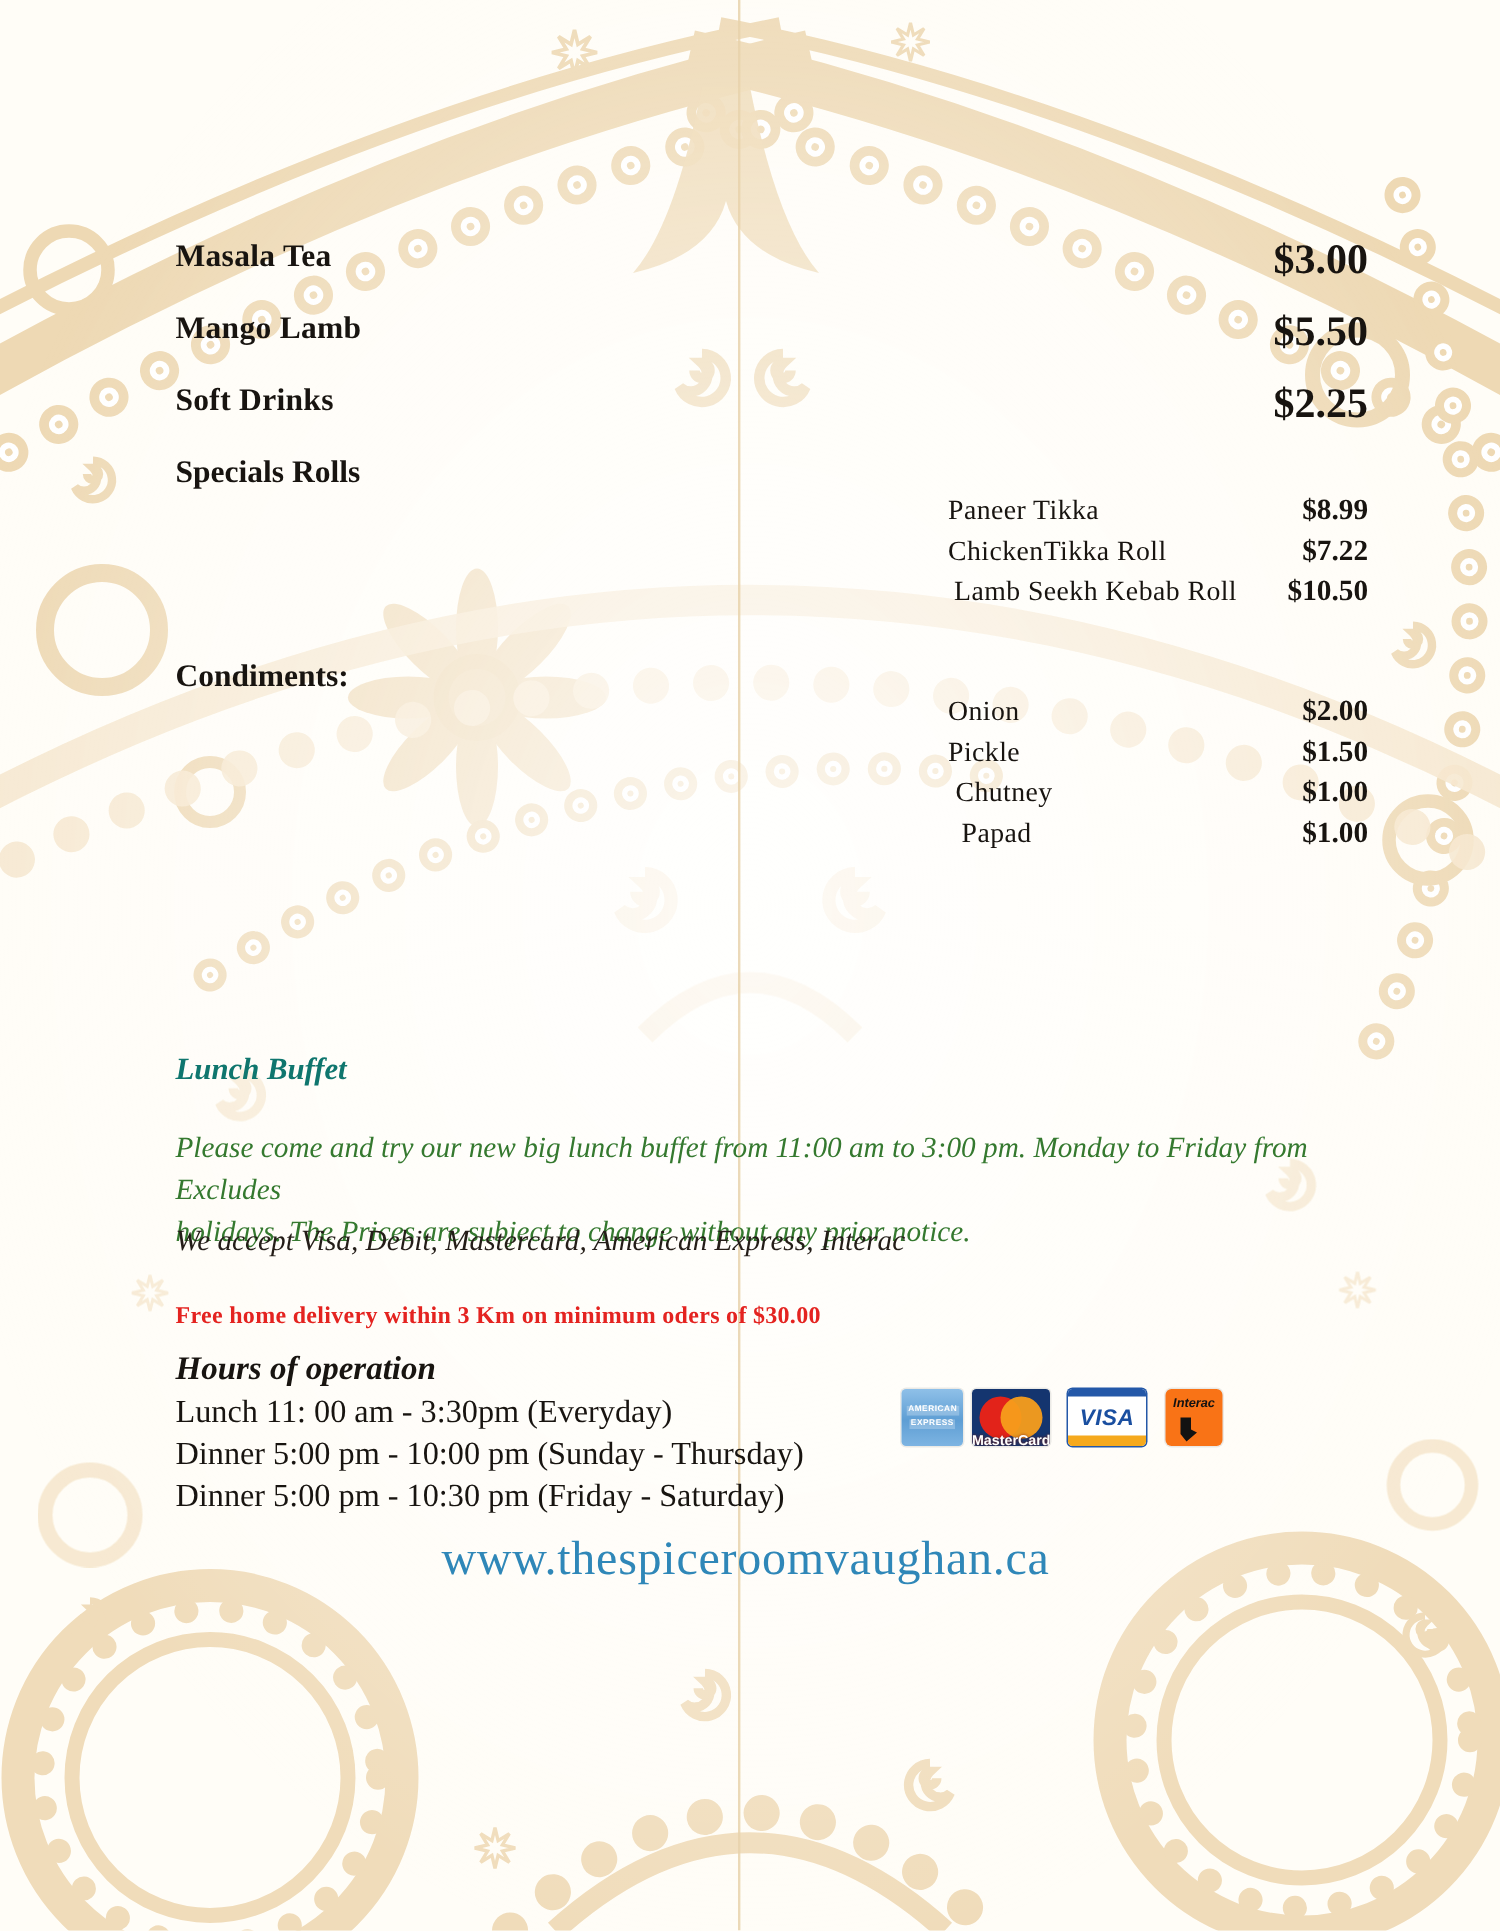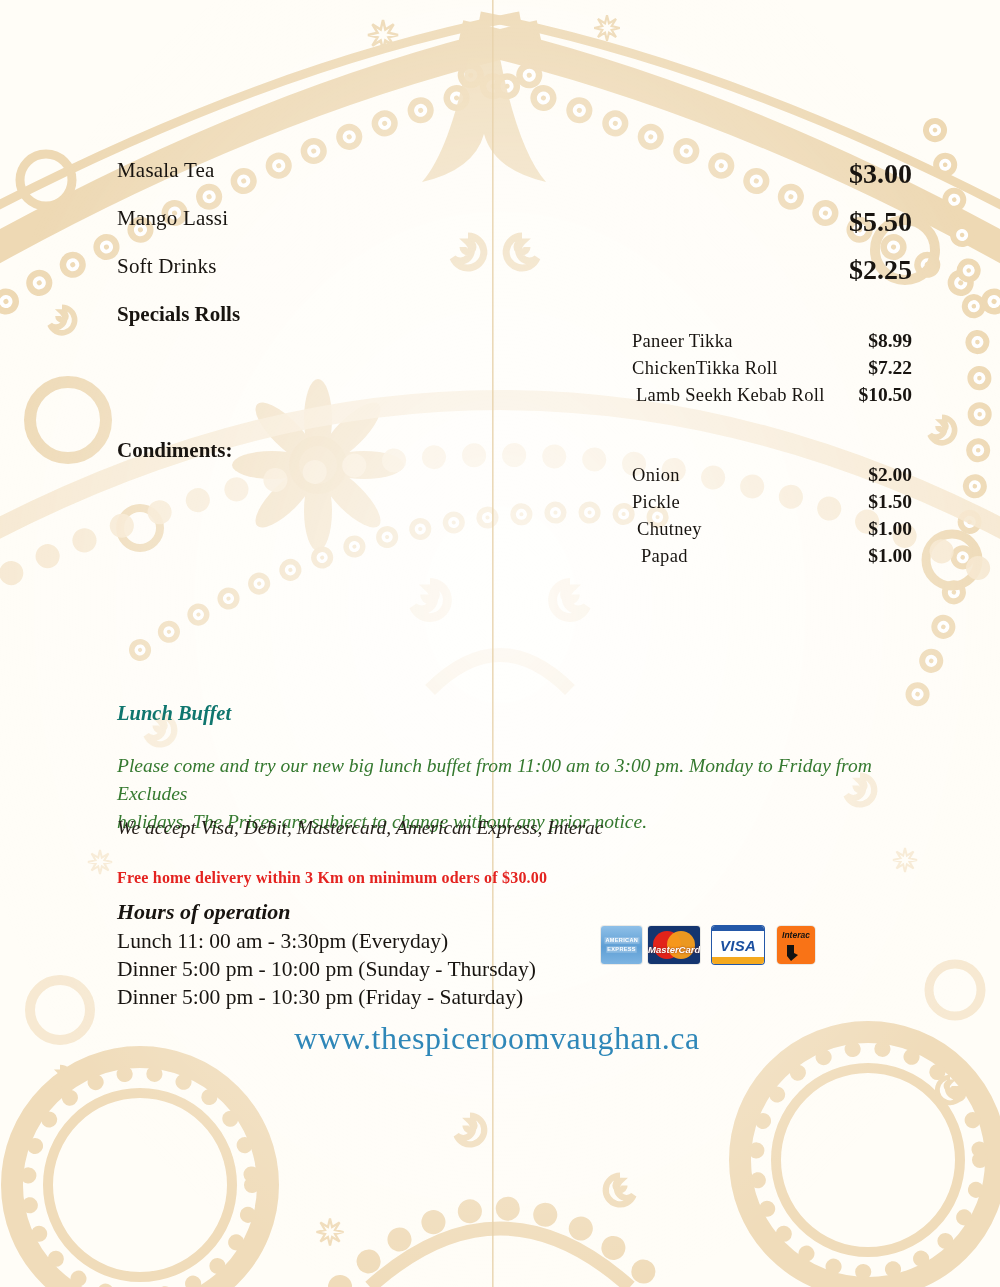--- a/index.html
+++ b/index.html
@@ -6,21 +6,21 @@
   .page{
     position:relative;
     width:1000px;height:1287px;
     background:#fffdf7;
     overflow:hidden;
     font-family:"Liberation Serif","DejaVu Serif",serif;
     color:#181410;
   }
   .bg{position:absolute;left:0;top:0;z-index:0;}
   .content{position:absolute;left:0;top:0;width:1000px;height:1287px;z-index:1;}
-  .row-name{position:absolute;left:117px;font-size:21px;font-weight:400;letter-spacing:.2px;}
+  .row-name{position:absolute;left:117px;font-size:21px;font-weight:700;letter-spacing:.2px;}
   .row-price{position:absolute;right:88px;font-size:28px;font-weight:700;text-align:left;}
   .sub-name{position:absolute;left:632px;font-size:18.5px;font-weight:400;letter-spacing:.3px;}
   .sub-price{position:absolute;right:88px;font-size:19.5px;font-weight:700;text-align:right;}
   .section-title{position:absolute;left:117px;font-size:21px;font-weight:700;}
 
   .green-title{position:absolute;left:117px;font-size:20.5px;font-weight:700;font-style:italic;color:#0f766e;}
   .green-para{position:absolute;left:117px;width:800px;font-size:19.5px;font-style:italic;color:#35792f;line-height:28px;}
   .accept-line{position:absolute;left:117px;font-size:19.5px;font-style:italic;color:#241d18;}
   .red-line{position:absolute;left:117px;font-size:16px;font-weight:700;color:#e42320;letter-spacing:.2px;}
   .hours-title{position:absolute;left:117px;font-size:22px;font-weight:700;font-style:italic;text-align:right;}
@@ -34,22 +34,22 @@
   .card{position:absolute;top:926px;height:38px;border-radius:3px;
         font-family:"Liberation Sans","DejaVu Sans",sans-serif;
         box-shadow:0 0 0 1px rgba(0,0,0,.08);}
   .card-amex{left:601px;width:41px;background:linear-gradient(180deg,#8fc0e8 0%,#5e9ed4 55%,#7db4e2 100%);
              display:flex;flex-direction:column;align-items:center;justify-content:center;gap:2px;}
   .amex-line{font-size:6px;font-weight:700;color:#fff;background:rgba(255,255,255,.25);
              letter-spacing:.4px;line-height:7px;padding:0 1px;transform:scale(.92);white-space:nowrap;}
   .card-mc{left:648px;width:52px;background:#14356f;overflow:hidden;}
   .mc-red{position:absolute;left:5px;top:5px;width:28px;height:28px;border-radius:50%;background:#e2231a;}
   .mc-orange{position:absolute;right:5px;top:5px;width:28px;height:28px;border-radius:50%;background:#f79e1b;opacity:.95;}
-  .mc-text{position:absolute;left:0;top:18px;width:100%;text-align:right;color:#fff;
-           font-size:9.5px;font-weight:700;font-style:italic;text-shadow:0 0 2px #7a1f12;}
+  .mc-text{position:absolute;left:0;top:29px;width:100%;text-align:right;color:#fff;
+           font-size:9.5px;font-weight:700;text-shadow:0 0 2px #7a1f12;}
   .card-visa{left:712px;width:52px;background:#ffffff;border-radius:3px;overflow:hidden;
              display:flex;align-items:center;justify-content:center;
              box-shadow:0 0 0 1px #2458a8;}
   .visa-top{position:absolute;top:0;left:0;width:100%;height:5px;background:#2458a8;}
   .visa-bottom{position:absolute;bottom:0;left:0;width:100%;height:7px;background:#f5a91e;}
   .visa-text{font-size:15px;font-weight:900;font-style:italic;color:#1a4fa0;letter-spacing:.3px;}
   .card-interac{left:777px;width:38px;background:#f97316;border-radius:4px;overflow:hidden;}
   .interac-text{position:absolute;top:4px;left:0;width:100%;text-align:center;color:#121212;
                 font-size:8.5px;font-weight:700;font-style:italic;}
   .interac-hand{position:absolute;left:6px;bottom:2px;}
@@ -165,21 +165,21 @@
 
     <rect x="0" y="0" width="1000" height="1287" fill="url(#fade)"></rect>
     <rect x="492" y="0" width="1.6" height="1287" fill="#e8d2ab" opacity=".85"></rect>
   </svg>
 
   <div class="content">
 
     <span class="row-name" style="top:158px">Masala Tea</span>
     <span class="row-price" style="top:158px">$3.00</span>
 
-    <span class="row-name" style="top:206px">Mango Lassi</span>
+    <span class="row-name" style="top:206px">Mango Lamb</span>
     <span class="row-price" style="top:206px">$5.50</span>
 
     <span class="row-name" style="top:254px">Soft Drinks</span>
     <span class="row-price" style="top:254px">$2.25</span>
 
     <span class="section-title" style="top:302px">Specials Rolls</span>
 
     <span class="sub-name" style="top:331px">Paneer Tikka</span>
     <span class="sub-price" style="top:330px">$8.99</span>
 

